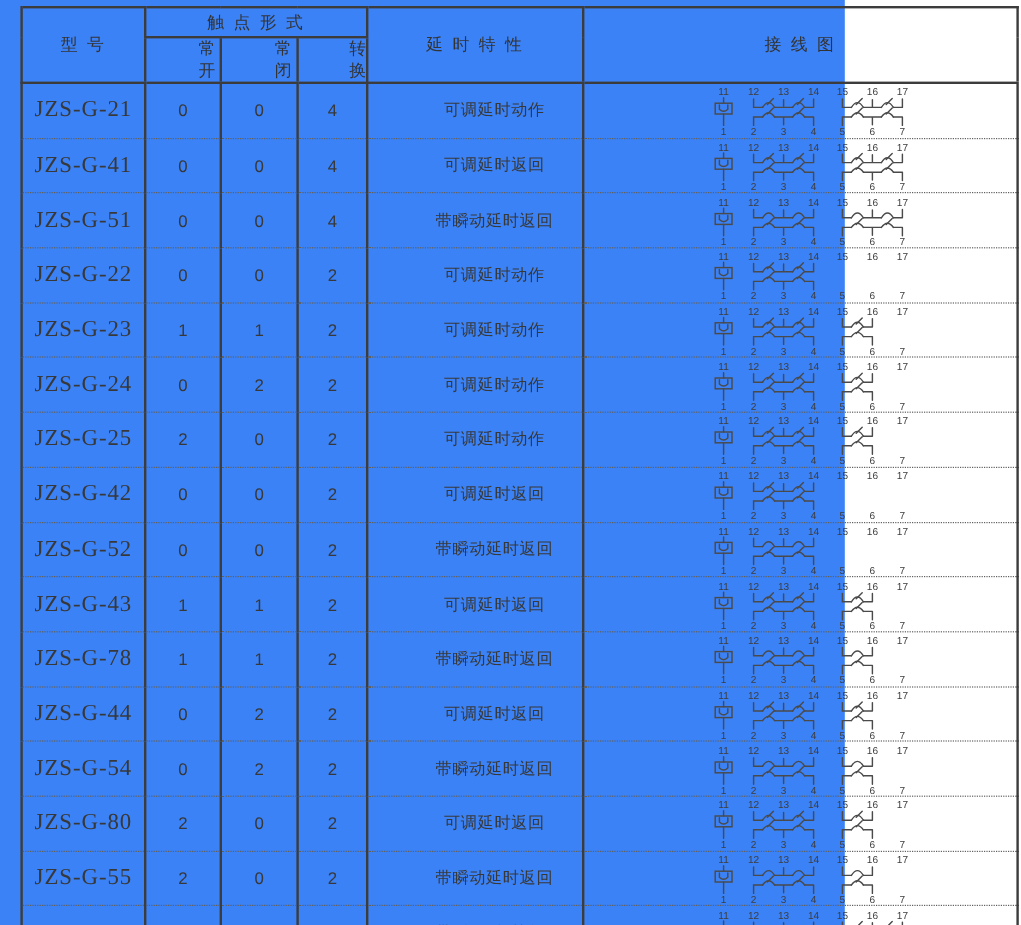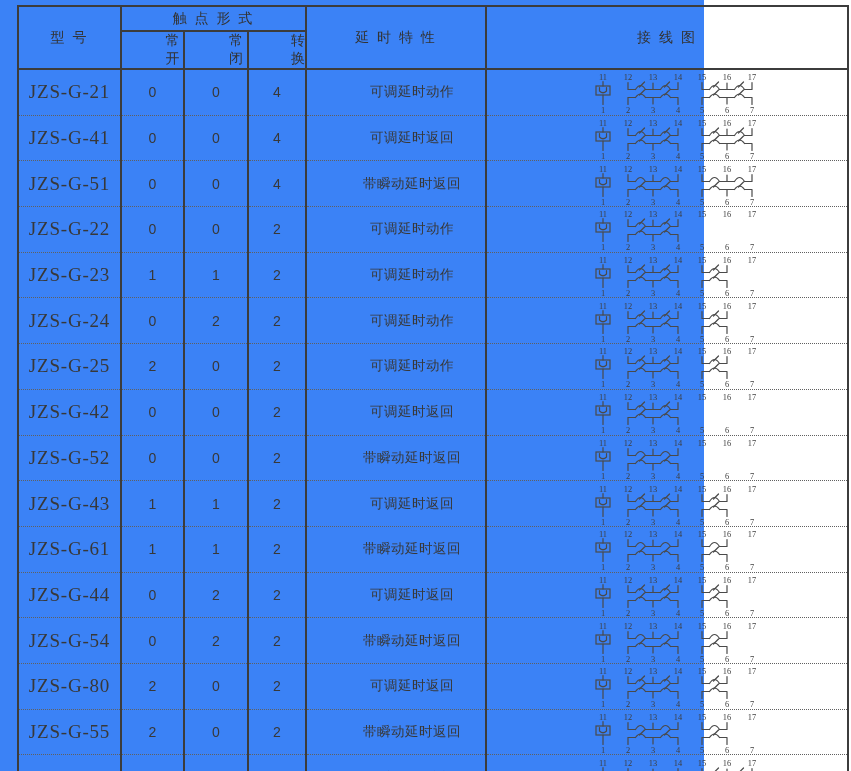--- a/index.html
+++ b/index.html
@@ -35,21 +35,21 @@
   thead tr.h2 th{height:22px;padding-left:42px;}
   tbody td{
     border-top:1px dotted #606060;
     height:44.7px;
     font-size:14px;color:#383838;
   }
   td.model{font-size:19px;letter-spacing:0.8px;font-family:Liberation Serif, serif;}
   td.num{font-size:14px;}
   td.delay{font-size:13.5px;letter-spacing:0.5px;padding-left:32px;}
   td.wiring{padding:0;}
-  .diag-wrap{width:362px;height:44px;overflow:hidden;font-family:Liberation Serif, serif;}
+  .diag-wrap{width:362px;height:44px;overflow:hidden;}
   svg{display:block;}
 </style>
 </head>
 <body>
 
 <div class="page">
   <table class="spec">
     <colgroup>
       <col class="c-model">
         <col class="c-no">
@@ -554,21 +554,21 @@
                   <path d="M177.5,25 L182.5,20"></path>
                   <path d="M215,34.5 V27.5 H222.5 M232.5,27.5 H240 M240,34.5 V27.5"></path>
                   <path d="M222.5,27.5 Q227.5,20.5 232.5,27.5"></path>
                   <path d="M226.5,25 L231.5,20"></path>
                 </g>
               </svg>
             </div>
           </td>
         </tr>
         <tr>
-          <td class="model">JZS-G-61</td>
+          <td class="model">JZS-G-78</td>
           <td class="num">1</td>
           <td class="num">1</td>
           <td class="num">2</td>
           <td class="delay">带瞬动延时返回</td>
           <td class="wiring">
             <div class="diag-wrap">
               <svg viewBox="0 0 362 44" width="362" height="44">
                 <g fill="#3d3d3d" font-size="8.4" text-anchor="middle">
                   <text x="116" y="9.5">11</text>
                   <text x="141" y="9.5">12</text>

